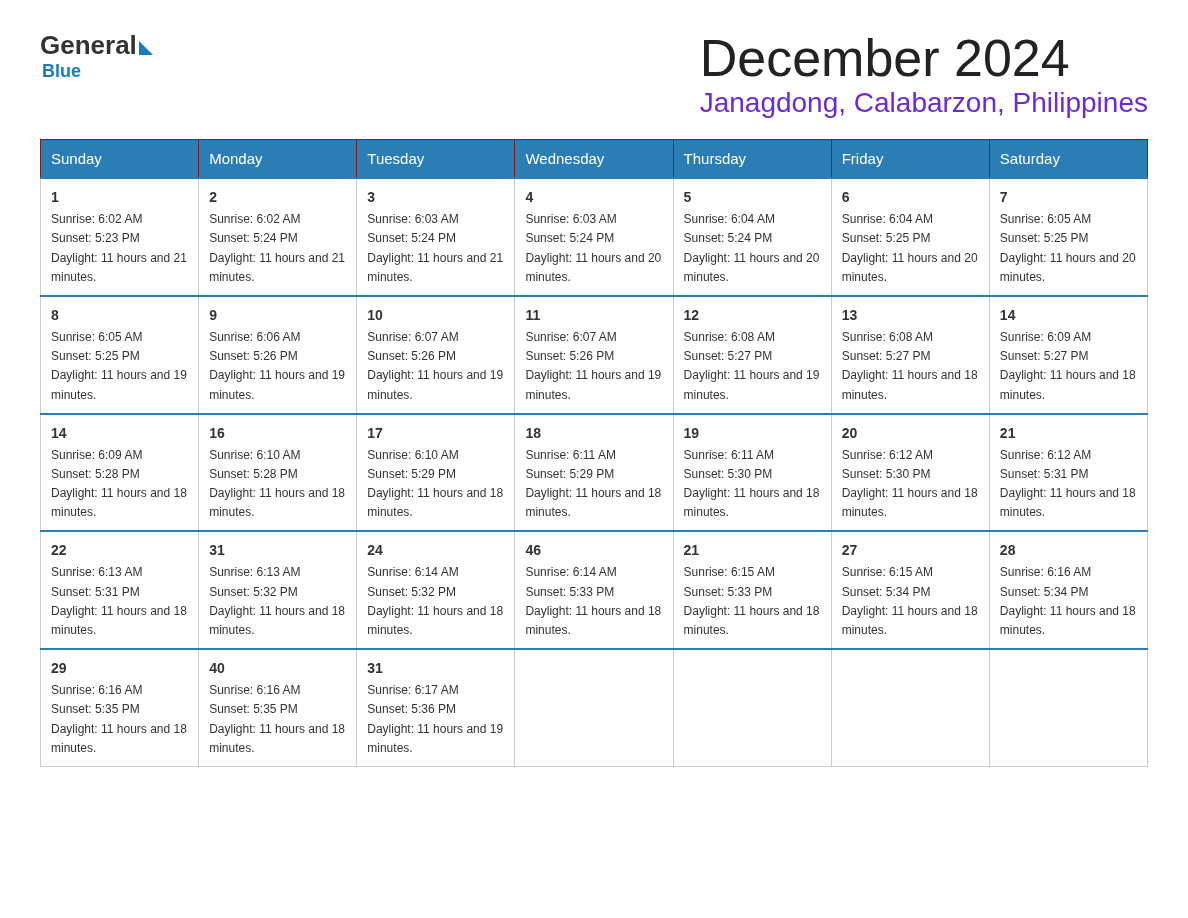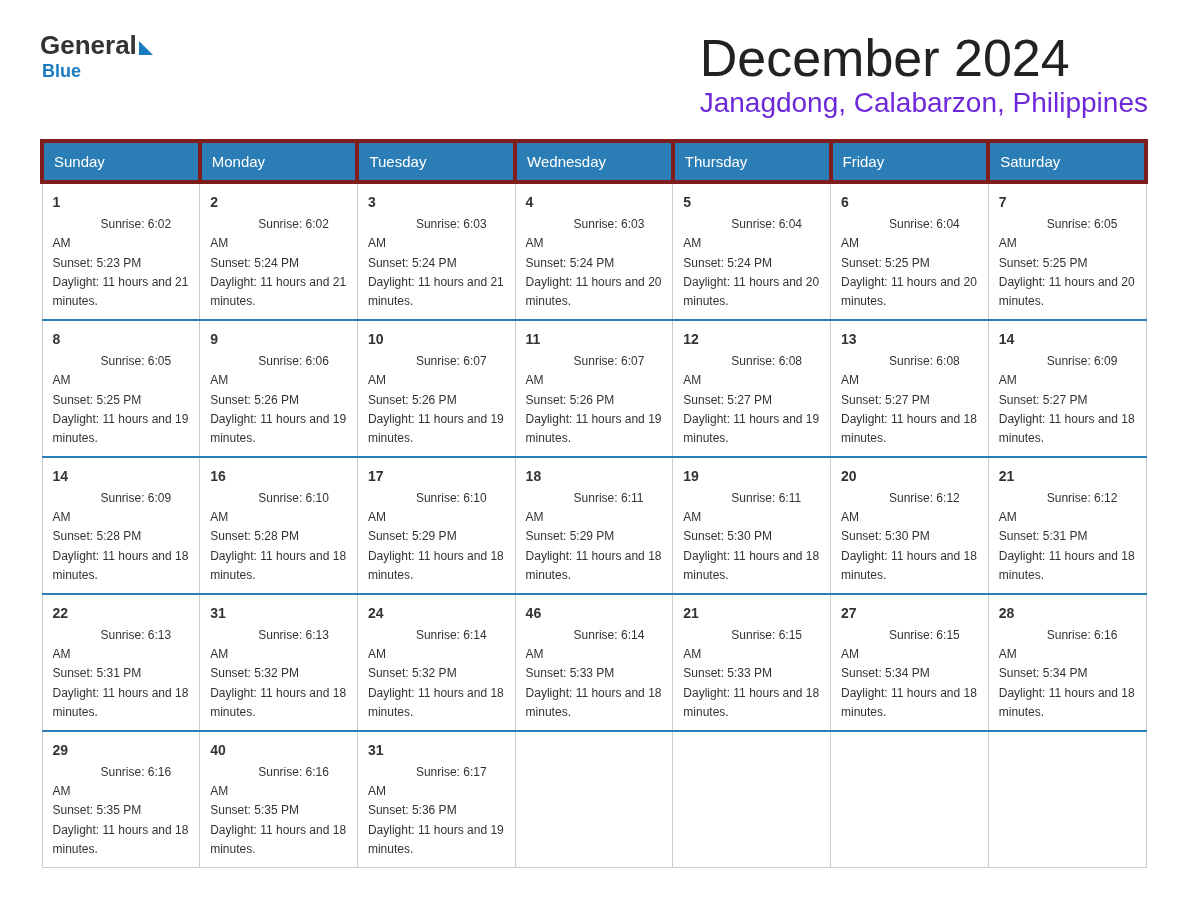--- a/index.html
+++ b/index.html
@@ -63,21 +63,21 @@
       border-collapse: collapse;
       table-layout: fixed;
     }
     thead th {
       background-color: #2a7db5;
       color: #fff;
       padding: 10px 10px;
       font-size: 15px;
       font-weight: normal;
       text-align: left;
-      border: 4px solid #7f1d1d;
+      border: 1px solid #7f1d1d;
     }
     tbody td {
       vertical-align: top;
       padding: 8px 10px;
       font-size: 12.5px;
       color: #333;
       border: 1px solid #ccc;
       border-top: 2px solid #2a7db5;
       line-height: 1.5;
       height: 100px;
@@ -88,21 +88,20 @@
     .day-number {
       font-size: 14px;
       font-weight: bold;
       display: block;
       margin-bottom: 2px;
     }
     .day-info {
       font-size: 12px;
       color: #333;
       line-height: 1.6;
-      margin-left: 48px;
     }
     td.empty {
       border-top: 2px solid #2a7db5;
     }
   </style>
 </head>
 <body>
 
 <div class="header">
   <div class="logo">

